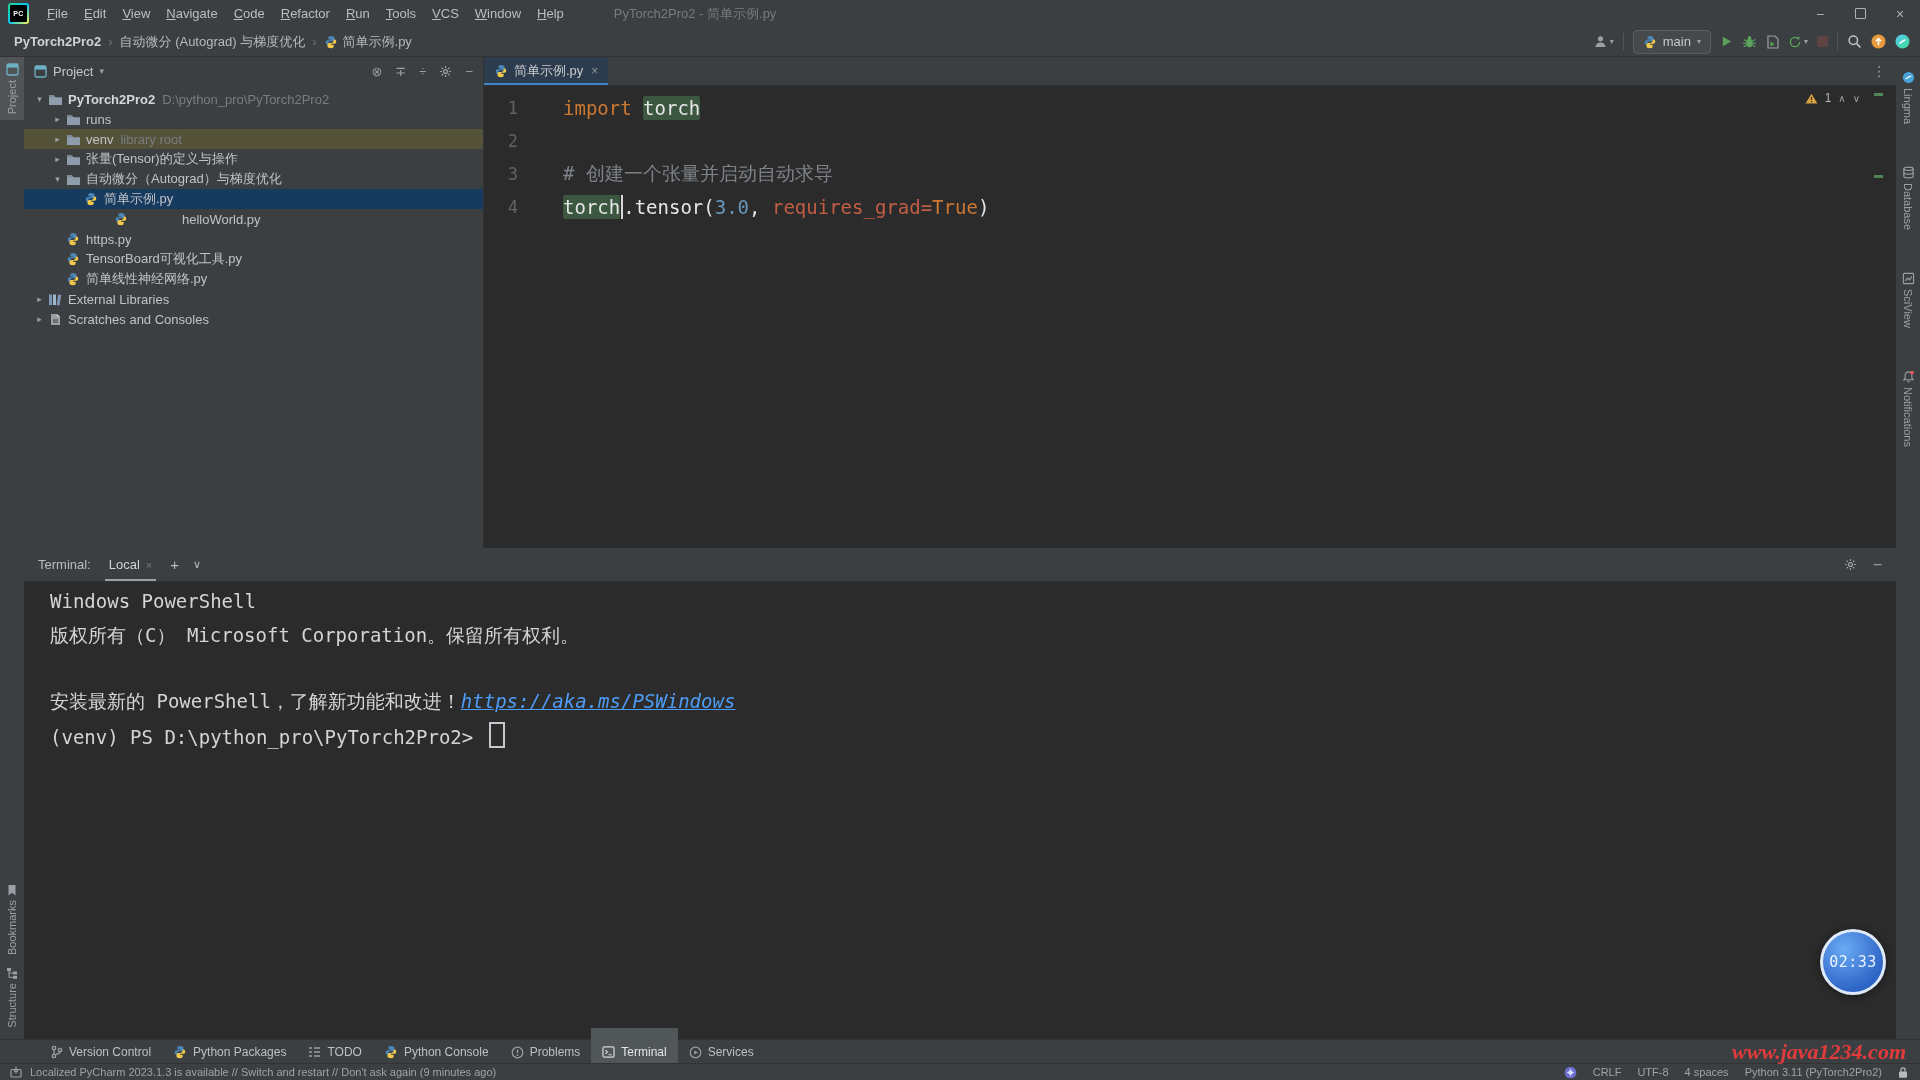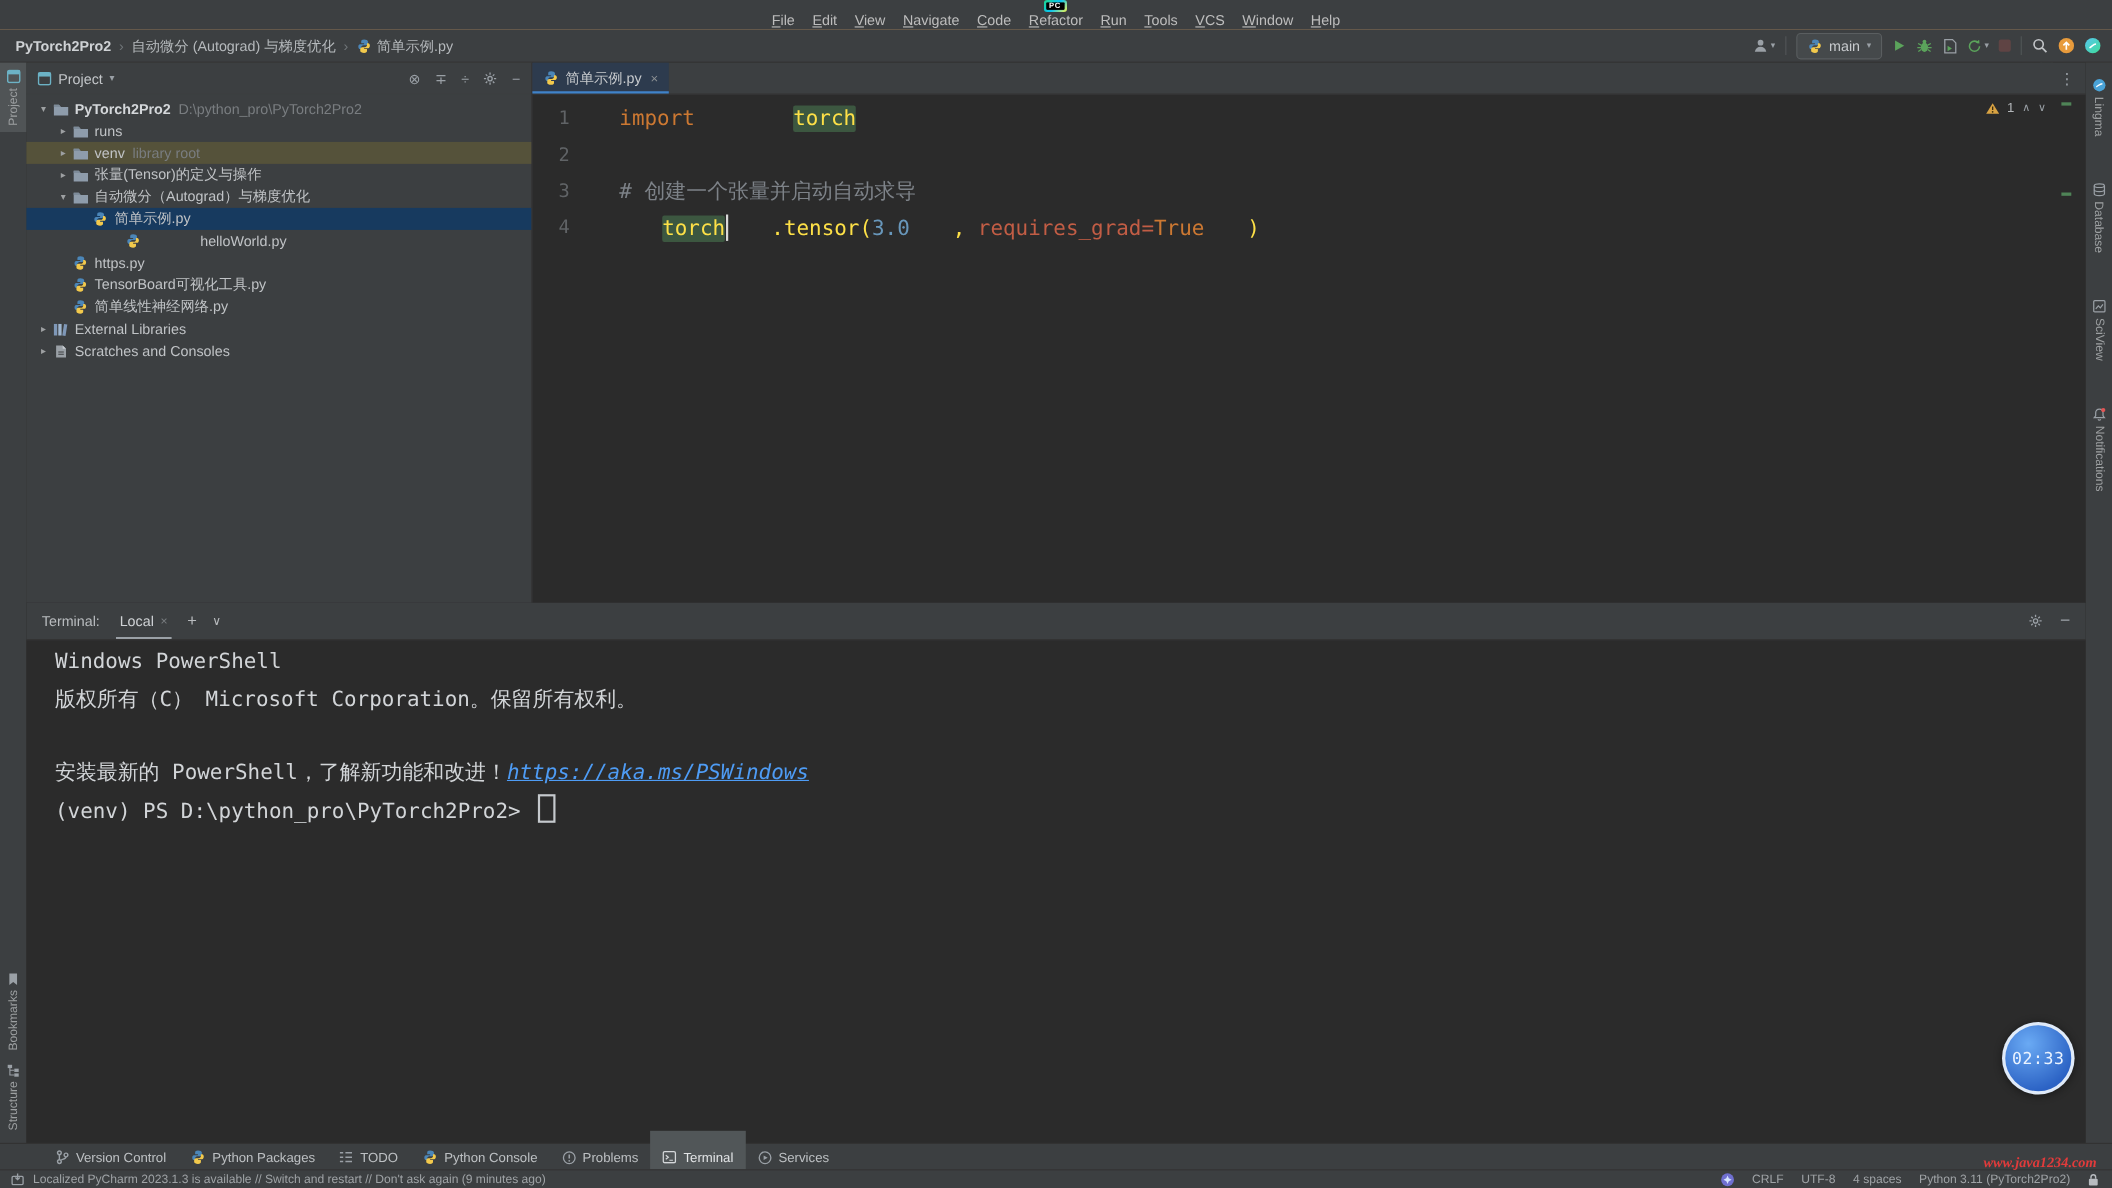--- a/index.html
+++ b/index.html
@@ -1,21 +1,21 @@
 <!DOCTYPE html>
 <html><head>
 <meta charset="utf-8">
 <style>
   html,body{margin:0;padding:0;background:#1e1e1e;}
   #app{position:relative;width:1920px;height:1080px;background:#3c3f41;overflow:hidden;
        font-family:"Liberation Sans",sans-serif;color:#bbbbbb;-webkit-font-smoothing:antialiased;}
   svg{display:block}
   
   .titlebar{position:absolute;left:0;top:0;right:0;height:27px;background:#3c3f41;
-            display:flex;align-items:center;border-bottom:3px solid #fdba74;flex-direction:column;}
+            display:flex;align-items:center;border-bottom:3px solid #fdba74;}
   .pc-logo{width:17px;height:17px;margin:0 10px 0 8px;border-radius:3px;display:flex;align-items:center;justify-content:center;
            background:linear-gradient(#000,#000) padding-box,linear-gradient(135deg,#21d789,#07c3f2,#fcf84a) border-box;
            border:2px solid transparent;font-size:7px;font-weight:bold;color:#fff;letter-spacing:.5px;}
   .menus{display:flex;align-items:center;}
   .menus span{padding:0 8px;font-size:13px;color:#bdbdbd;cursor:default;}
   .menus span::first-letter{text-decoration:underline;}
   .win-title{margin-left:42px;font-size:13px;color:#777b7e;}
   .win-controls{margin-left:auto;display:flex;align-items:center;height:100%;}
   .wc{width:40px;height:100%;display:flex;align-items:center;justify-content:center;color:#aeb2b5;font-size:14px;}
   .max-box{width:9px;height:9px;border:1.4px solid #aeb2b5;border-radius:1px;}
@@ -65,21 +65,21 @@
   .tab-bar{height:28px;background:#3c3f41;border-bottom:1px solid #323232;display:flex;align-items:center;}
   .etab{height:100%;display:flex;align-items:center;gap:6px;padding:0 10px;background:#2d3b4e;
         box-shadow:inset 0 -2px 0 #4083c9;}
   .etab .lbl{font-size:13px;color:#c8cbce;}
   .etab .x{color:#8d9194;font-size:12px;margin-left:2px;}
   .tab-more{margin-left:auto;padding:0 10px;color:#9aa0a6;font-size:14px;}
   .code{padding-top:5px;font-family:"DejaVu Sans Mono",monospace;font-size:19px;}
   .cline{height:33px;display:flex;align-items:center;}
   .lnum{width:34px;text-align:right;color:#606366;flex:none;font-size:17px;}
   .ctext{margin-left:45px;white-space:pre;}
-  .kw{color:#cc7832;} .pl{color:#fde047;margin-left:39px;} .cmt{color:#7d8288;} .num{color:#6897bb;} .prm{color:#c25d45;}
+  .kw{color:#cc7832;} .pl{color:#e5e5e5;} .cmt{color:#7d8288;} .num{color:#6897bb;} .prm{color:#c25d45;}
   .hl{background:#3c5740;border-radius:2px;padding:1px 0;}
   .caret{display:inline-block;width:2px;height:24px;background:#d8d8d8;vertical-align:-5px;margin:0 0 0 1px;}
   .inspect{position:absolute;top:34px;right:36px;display:flex;align-items:center;gap:7px;font-size:12px;color:#b3b6b9;}
   .inspect .chev{font-size:10px;color:#9aa0a6;}
   .stripe-mark{position:absolute;right:13px;width:9px;height:3px;background:#4f8457;}
   .m1{top:36px;} .m2{top:118px;}
   
   .terminal-panel{position:absolute;left:24px;top:548px;right:24px;bottom:40px;background:#2b2b2b;}
   .term-header{height:33px;background:#3c3f41;border-bottom:1px solid #323232;display:flex;align-items:center;
                padding:0 14px;gap:14px;}
@@ -98,21 +98,21 @@
   .bottom-bar{position:absolute;left:0;right:0;bottom:16px;height:24px;background:#3c3f41;border-top:1px solid #323232;
               display:flex;align-items:center;padding-left:40px;}
   .bb-item{display:flex;align-items:center;gap:6px;height:100%;padding:12px 11px;font-size:12px;color:#bdc0c3;}
   .bb-item.active{background:#515658;color:#e2e4e6;}
   .status-bar{position:absolute;left:0;right:0;bottom:0;height:16px;background:#3c3f41;border-top:1px solid #323232;
               display:flex;align-items:center;font-size:11px;color:#9fa3a6;}
   .sb-left{display:flex;align-items:center;gap:8px;padding-left:10px;}
   .sb-right{margin-left:auto;display:flex;align-items:center;gap:16px;padding-right:12px;}
   
   .watermark{position:absolute;right:14px;bottom:15px;font-family:"Liberation Serif",serif;font-style:italic;
-             font-weight:bold;font-size:13px;color:#e23b3b;z-index:40;}
+             font-weight:bold;font-size:22px;color:#e23b3b;z-index:40;}
   .clock{position:absolute;left:1820px;top:929px;width:60px;height:60px;border-radius:50%;
          background:radial-gradient(circle at 35% 28%,#6aaaf4,#2b62c4 75%);border:3px solid rgba(238,244,252,.92);
          display:flex;align-items:center;justify-content:center;color:#eaf3ff;z-index:40;
          font-family:"DejaVu Sans Mono",monospace;font-size:15px;letter-spacing:.5px;box-shadow:0 1px 8px rgba(0,0,0,.45);}
 </style>
 </head>
 <body>
 
 <div id="app">
 

